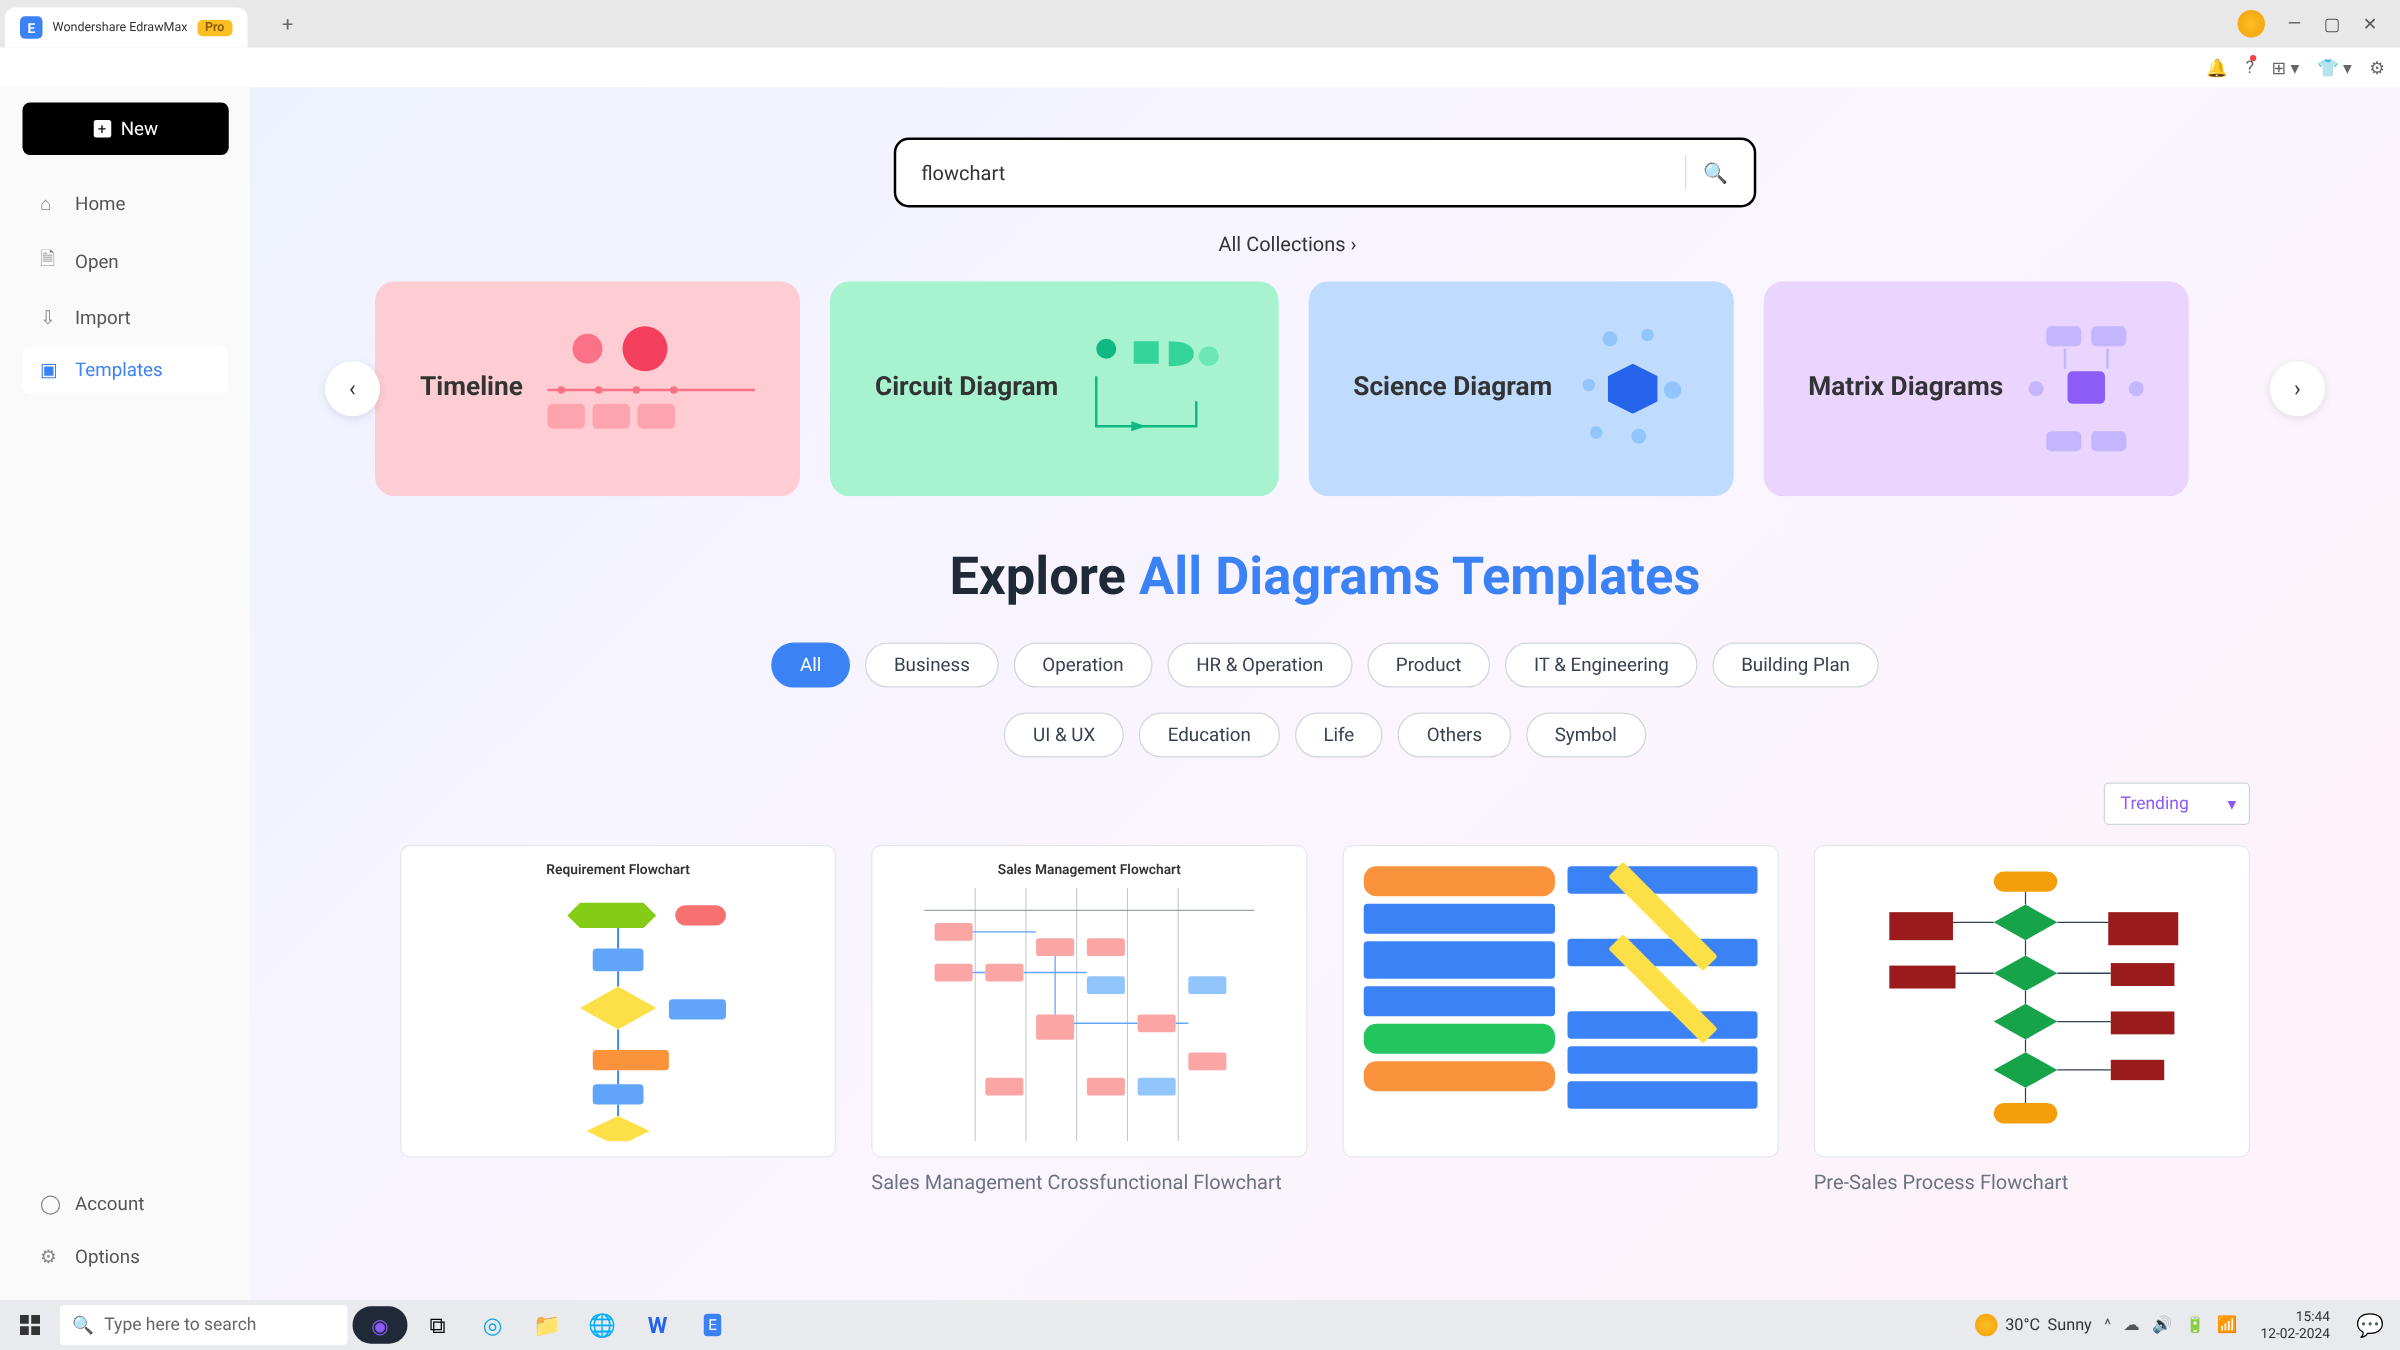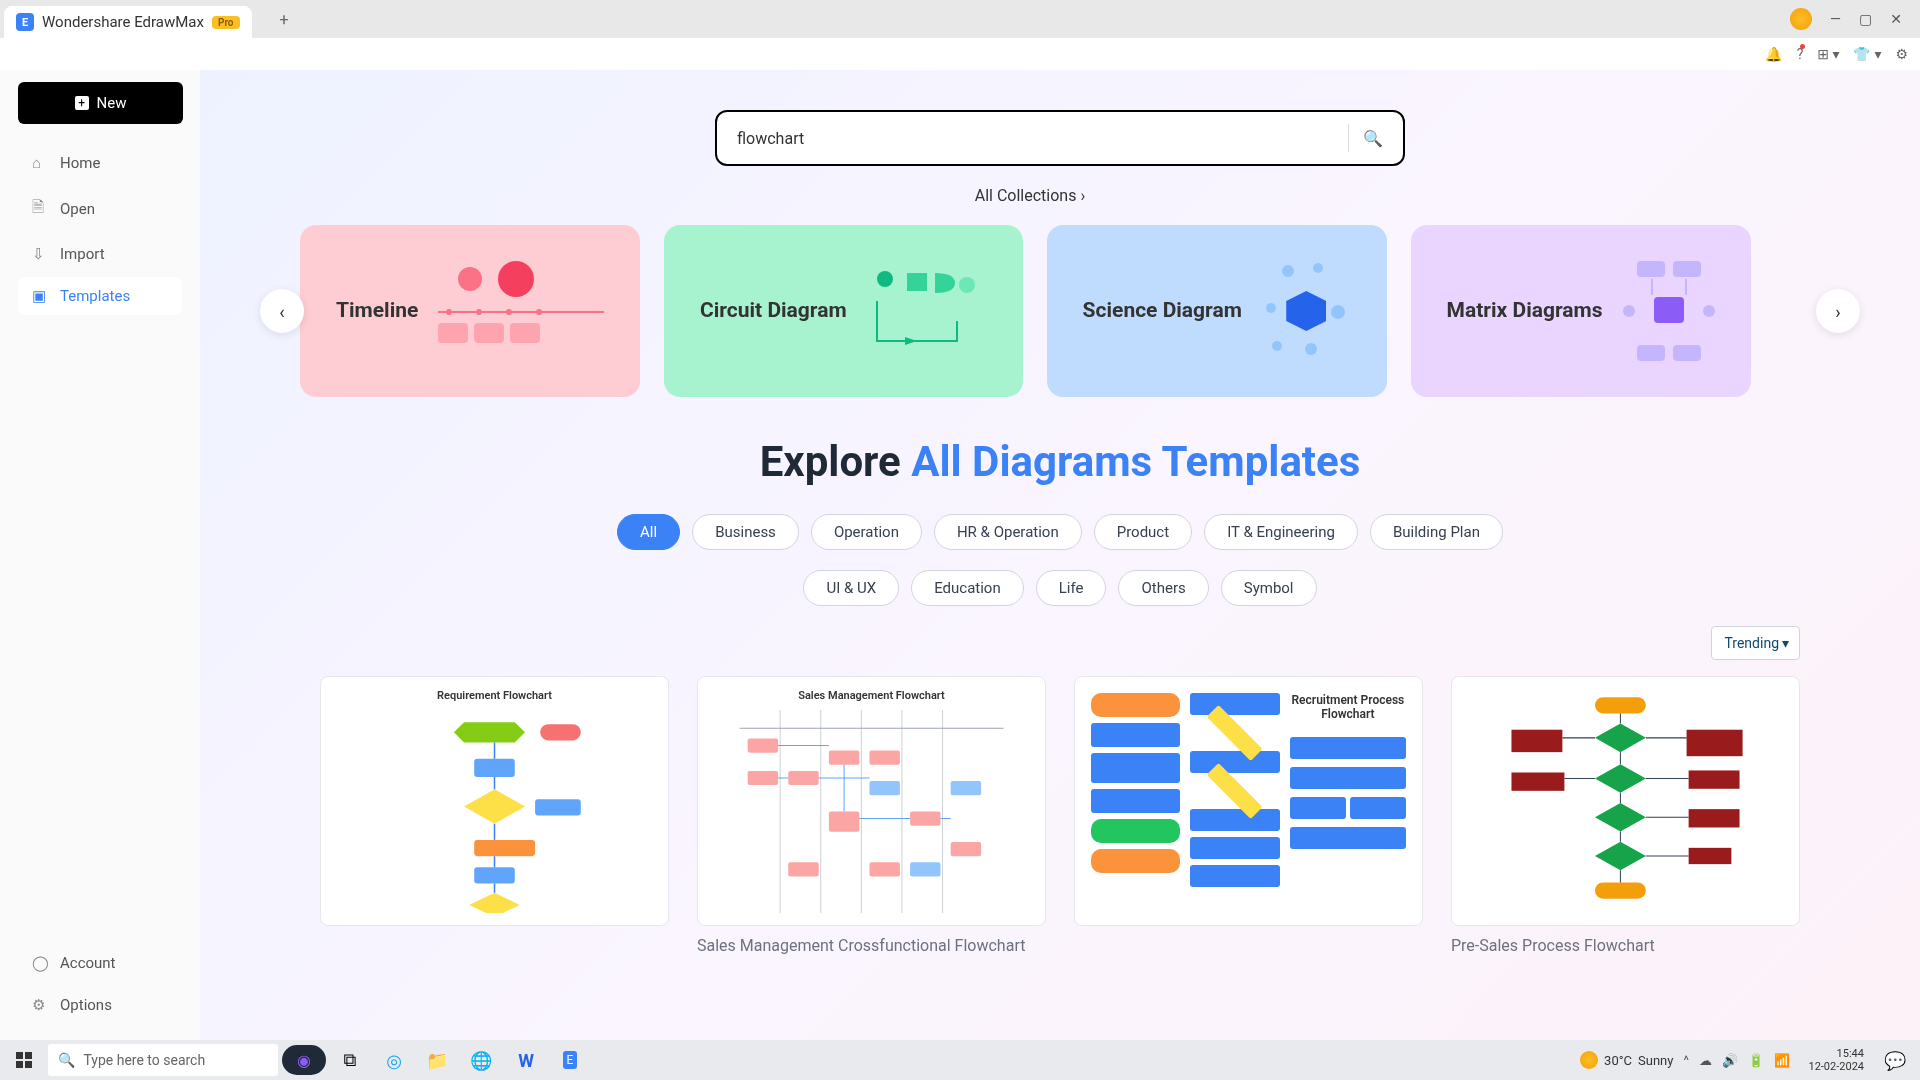--- a/index.html
+++ b/index.html
@@ -2,21 +2,21 @@
 <html><head>
 <meta charset="utf-8">
 <style>
 * { margin: 0; padding: 0; box-sizing: border-box; font-family: -apple-system, BlinkMacSystemFont, "Segoe UI", Roboto, sans-serif; }
 body { width: 1920px; height: 1080px; overflow: hidden; background: #f5f5f5; position: relative; }
 
 
 .titlebar { height: 38px; background: #e8e8e8; display: flex; align-items: center; position: relative; }
 .tab { display: flex; align-items: center; background: #fff; height: 32px; padding: 0 12px; border-radius: 8px 8px 0 0; margin-left: 4px; margin-top: 6px; gap: 8px; }
 .app-logo { width: 18px; height: 18px; background: #3b82f6; border-radius: 4px; display: flex; align-items: center; justify-content: center; color: #fff; font-size: 11px; font-weight: bold; }
-.tab-title { font-size: 15px; color: #333; }
+.tab-title { font-size: 10px; color: #333; }
 .pro-badge { background: #fbbf24; color: #8b5a00; font-size: 10px; padding: 1px 6px; border-radius: 4px; font-weight: 600; }
 .tab-add { margin-left: 20px; color: #666; font-size: 16px; padding: 4px 8px; }
 .window-controls { position: absolute; right: 0; top: 0; display: flex; align-items: center; height: 38px; gap: 18px; padding: 0 18px; }
 .coin-icon { width: 22px; height: 22px; background: radial-gradient(circle, #fbbf24, #f59e0b); border-radius: 50%; }
 .win-btn { color: #555; font-size: 14px; cursor: pointer; }
 
 
 .toolbar-row { height: 32px; display: flex; justify-content: flex-end; align-items: center; padding: 0 12px; gap: 14px; background: #fff; }
 .toolbar-icon { color: #666; font-size: 14px; position: relative; cursor: pointer; }
 .red-dot::after { content: ''; position: absolute; top: -2px; right: -2px; width: 5px; height: 5px; background: #ef4444; border-radius: 50%; }
@@ -87,21 +87,21 @@
 .explore-heading .black-part { color: #1f2937; }
 .explore-heading .blue-part { color: #3b82f6; }
 
 
 .pills { display: flex; justify-content: center; flex-wrap: wrap; gap: 12px; margin-bottom: 20px; }
 .pill { padding: 8px 22px; border-radius: 999px; border: 1px solid #d1d5db; background: #fff; font-size: 15px; color: #374151; cursor: pointer; }
 .pill.active { background: #3b82f6; border-color: #3b82f6; color: #fff; }
 
 
 .sort-row { display: flex; justify-content: flex-end; margin-bottom: 16px; padding-right: 60px; }
-.sort-select { padding: 8px 20px 8px 12px; border: 1px solid #d1d5db; background: #fff; border-radius: 4px; font-size: 14px; color: #0c4a6e; cursor: pointer; position: relative; }
+.sort-select { padding: 8px 48px 8px 12px; border: 1px solid #d1d5db; background: #fff; border-radius: 4px; font-size: 14px; color: #8b5cf6; cursor: pointer; position: relative; }
 
 
 .template-grid { display: flex; gap: 28px; padding: 0 60px; }
 .template-card { flex: 1; }
 .template-thumb { background: #fff; border: 1px solid #e5e7eb; border-radius: 8px; height: 250px; padding: 12px; display: flex; flex-direction: column; align-items: center; font-size: 9px; position: relative; overflow: hidden; }
 .template-thumb .thumb-title { font-size: 11px; font-weight: 600; color: #333; margin-bottom: 8px; }
 .template-caption { font-size: 16px; color: #6b7280; margin-top: 10px; line-height: 1.3; }
 
 
 .fc-shape { border-radius: 3px; font-size: 8px; color: #fff; display: flex; align-items: center; justify-content: center; }
@@ -344,30 +344,20 @@
             </div>
             <div style="flex:1;display:flex;flex-direction:column;gap:6px">
               <div class="fc-shape" style="background:#3b82f6;height:22px"></div>
               <div style="height:24px;background:#fde047;transform:rotate(45deg) scale(0.7);border-radius:3px"></div>
               <div class="fc-shape" style="background:#3b82f6;height:22px"></div>
               <div style="height:24px;background:#fde047;transform:rotate(45deg) scale(0.7);border-radius:3px"></div>
               <div class="fc-shape" style="background:#3b82f6;height:22px"></div>
               <div class="fc-shape" style="background:#3b82f6;height:22px"></div>
               <div class="fc-shape" style="background:#3b82f6;height:22px"></div>
             </div>
-            <div style="flex:1.3;display:flex;flex-direction:column;gap:8px">
-              <div class="thumb-title" style="font-size:12px;text-align:center">Recruitment Process Flowchart</div>
-              <div class="fc-shape" style="background:#3b82f6;height:22px"></div>
-              <div class="fc-shape" style="background:#3b82f6;height:22px"></div>
-              <div style="display:flex;gap:4px">
-                  <div class="fc-shape" style="flex:1;background:#3b82f6;height:22px"></div>
-                  <div class="fc-shape" style="flex:1;background:#3b82f6;height:22px"></div>
-                </div>
-              <div class="fc-shape" style="background:#3b82f6;height:22px"></div>
-            </div>
           </div>
         </div>
       </div>
 
       <div class="template-card">
         <div class="template-thumb">
           <svg viewBox="0 0 260 220" style="flex:1;width:100%">
             <rect x="100" y="8" width="50" height="16" rx="8" fill="#f59e0b"></rect>
             <polygon points="125,34 150,48 125,62 100,48" fill="#16a34a"></polygon>
             <rect x="18" y="40" width="50" height="22" fill="#991b1b"></rect>

